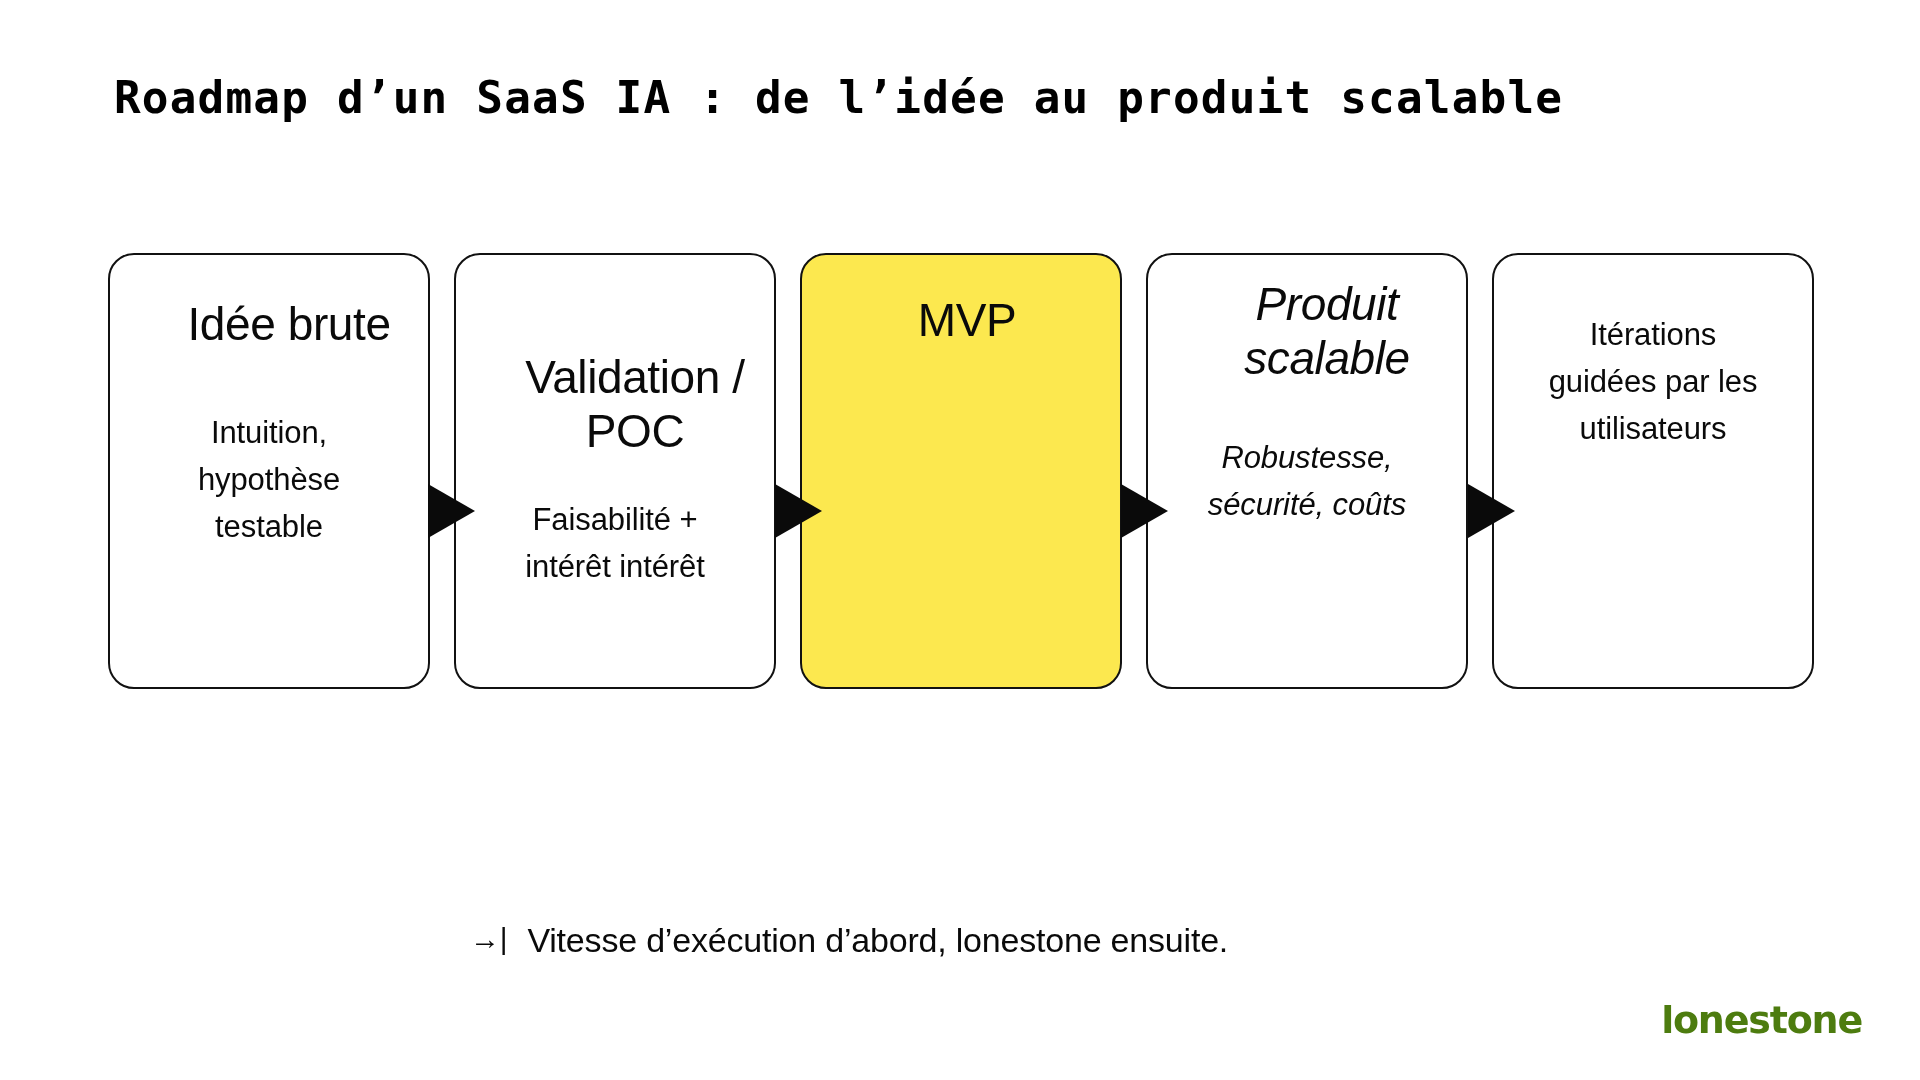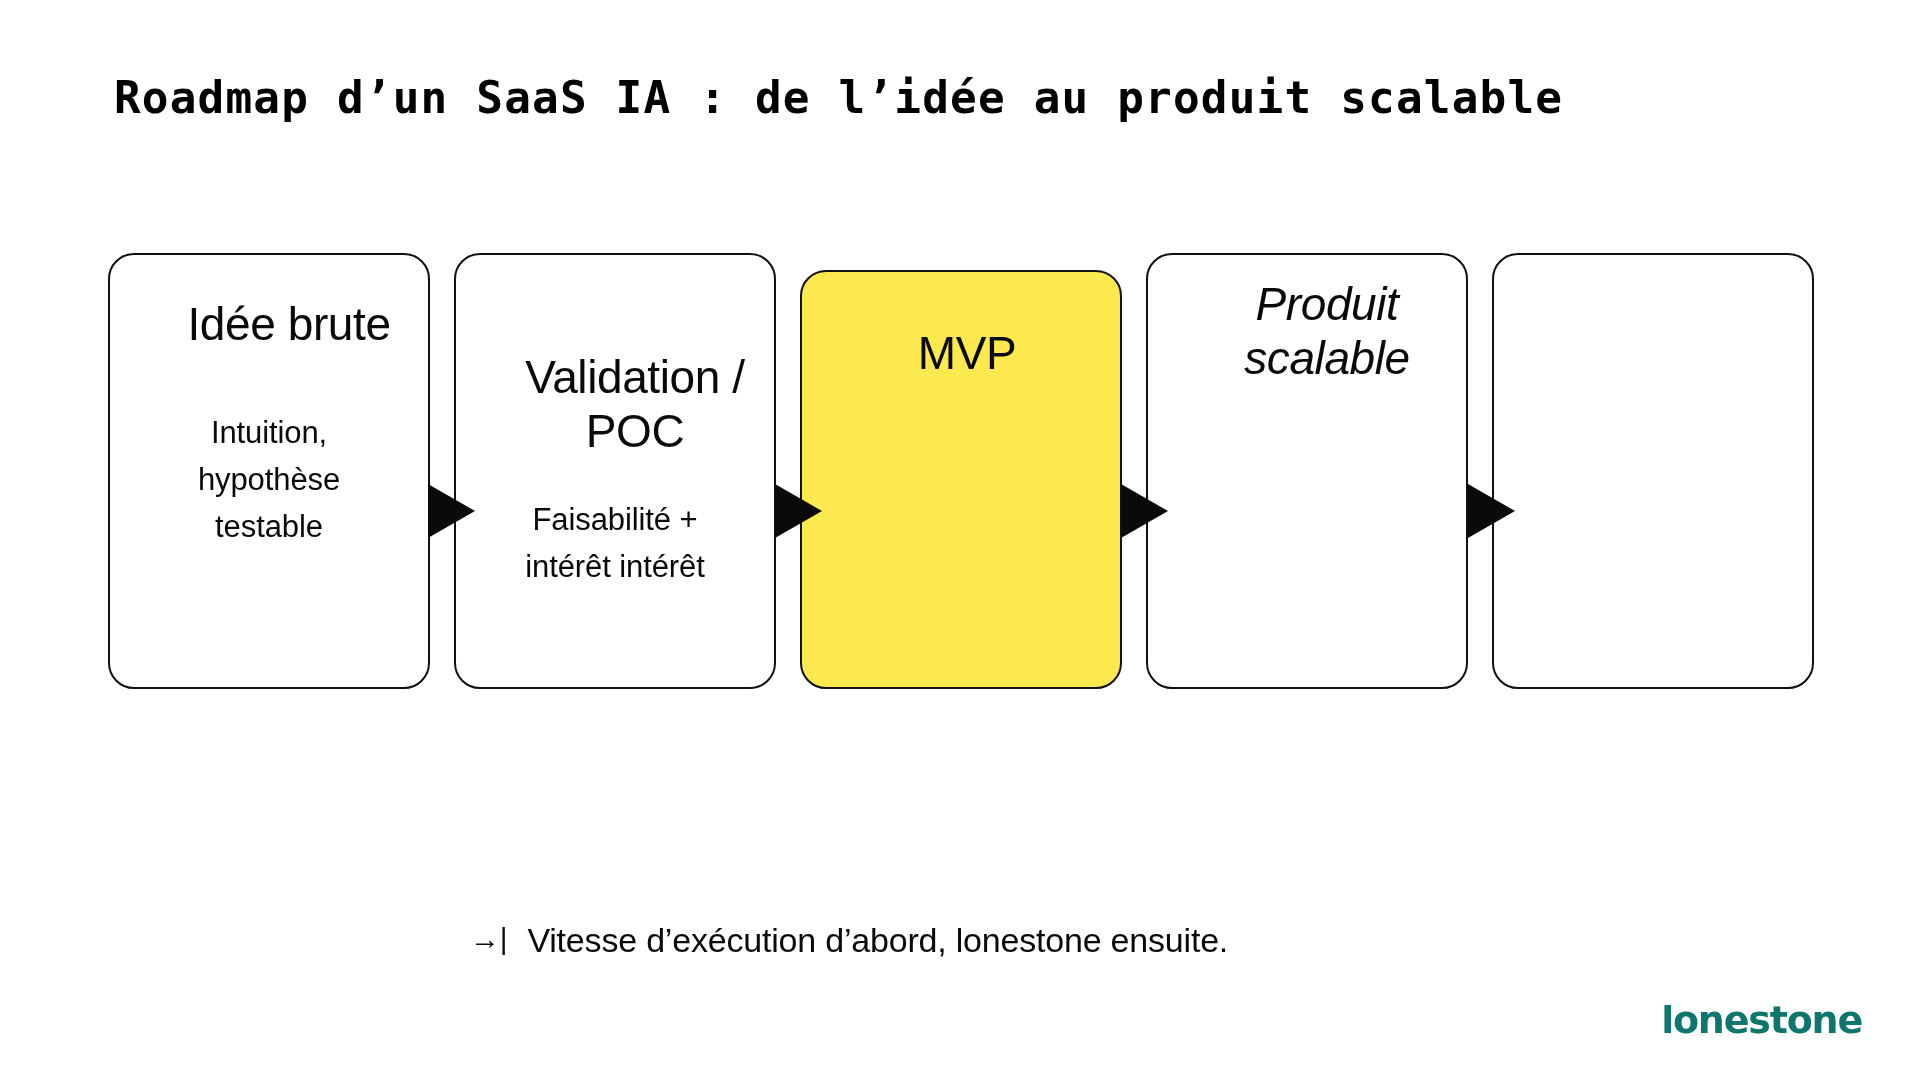--- a/index.html
+++ b/index.html
@@ -89,21 +89,21 @@
   .card .spacer { flex: 0 0 auto; }
 
   .c1 .spacer { height: 58px; }
   .c2 .spacer { height: 38px; }
   .c3 .spacer { height: 50px; }
   .c4 .spacer { height: 48px; }
   .c5 .spacer { height: 48px; }
 
   .c1 { padding-top: 42px; }
   .c2 { padding-top: 28px; justify-content: center; }
-  .c3 { padding-top: 54px; margin-top: 17px; }
+  .c3 { padding-top: 38px; }
   .c4 { padding-top: 22px; font-style: italic; }
   .c5 { padding-top: 8px; }
 
   
   .arrow {
     position: absolute;
     top: 484px;
     width: 0;
     height: 0;
     border-top: 27px solid transparent;
@@ -137,21 +137,21 @@
   }
 
   
   .logo {
     position: absolute;
     right: 58px;
     bottom: 38px;
     font-size: 38px;
     font-weight: 700;
     letter-spacing: -1.2px;
-    color: #0f766e;
+    color: #4d7c0f;
     font-family: "DejaVu Sans", sans-serif;
     margin-left: 20px;
   }
 </style>
 </head>
 <body>
 
 <div class="slide-title">Roadmap d’un SaaS IA : de l’idée au produit scalable</div>
 
 <div class="flow-row">
@@ -174,24 +174,29 @@
 
   <div class="card c3 is-highlight narrow-title">
     <div class="card-title">MVP</div>
     <div class="spacer"></div>
   </div>
 
   <div class="card c4">
     <div class="card-title">Produit
 scalable</div>
     <div class="spacer"></div>
+    <div class="card-desc">Robustesse,
+sécurité, coûts</div>
   </div>
 
   <div class="card c5">
     <div class="spacer"></div>
+    <div class="card-desc">Itérations
+guidées par les
+utilisateurs</div>
   </div>
 
 </div>
 
 <div class="arrow arrow-1"></div>
 <div class="arrow arrow-2"></div>
 <div class="arrow arrow-3"></div>
 <div class="arrow arrow-4"></div>
 
 <div class="footnote">

